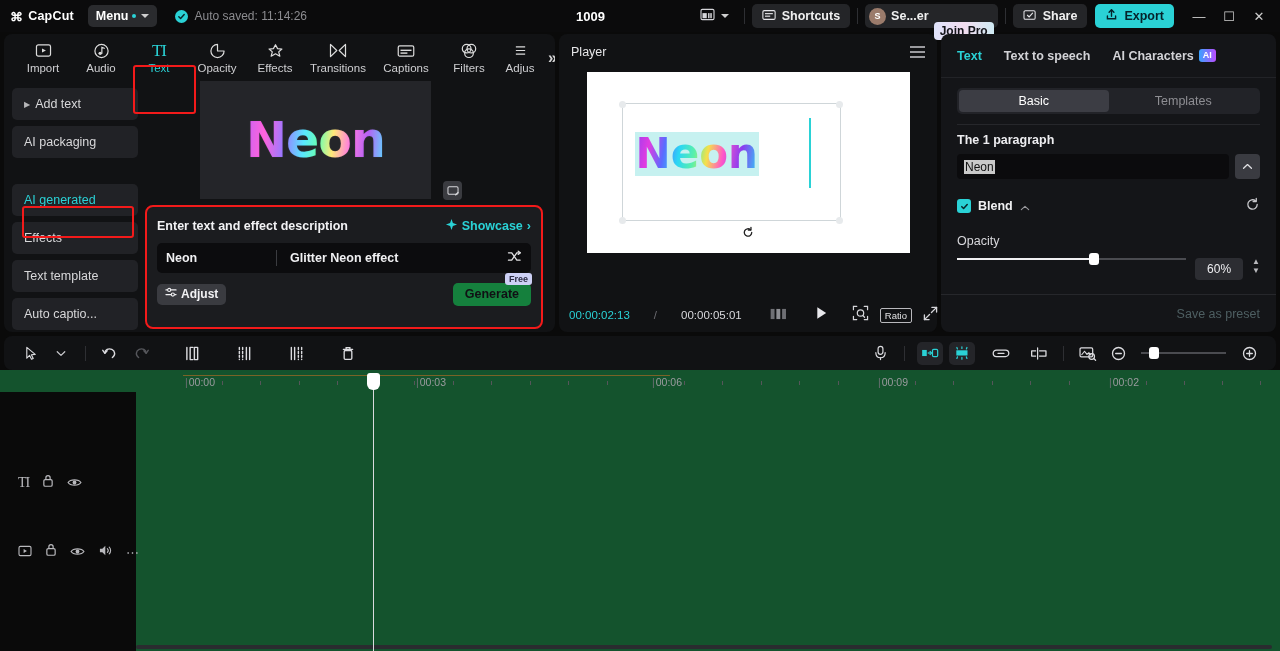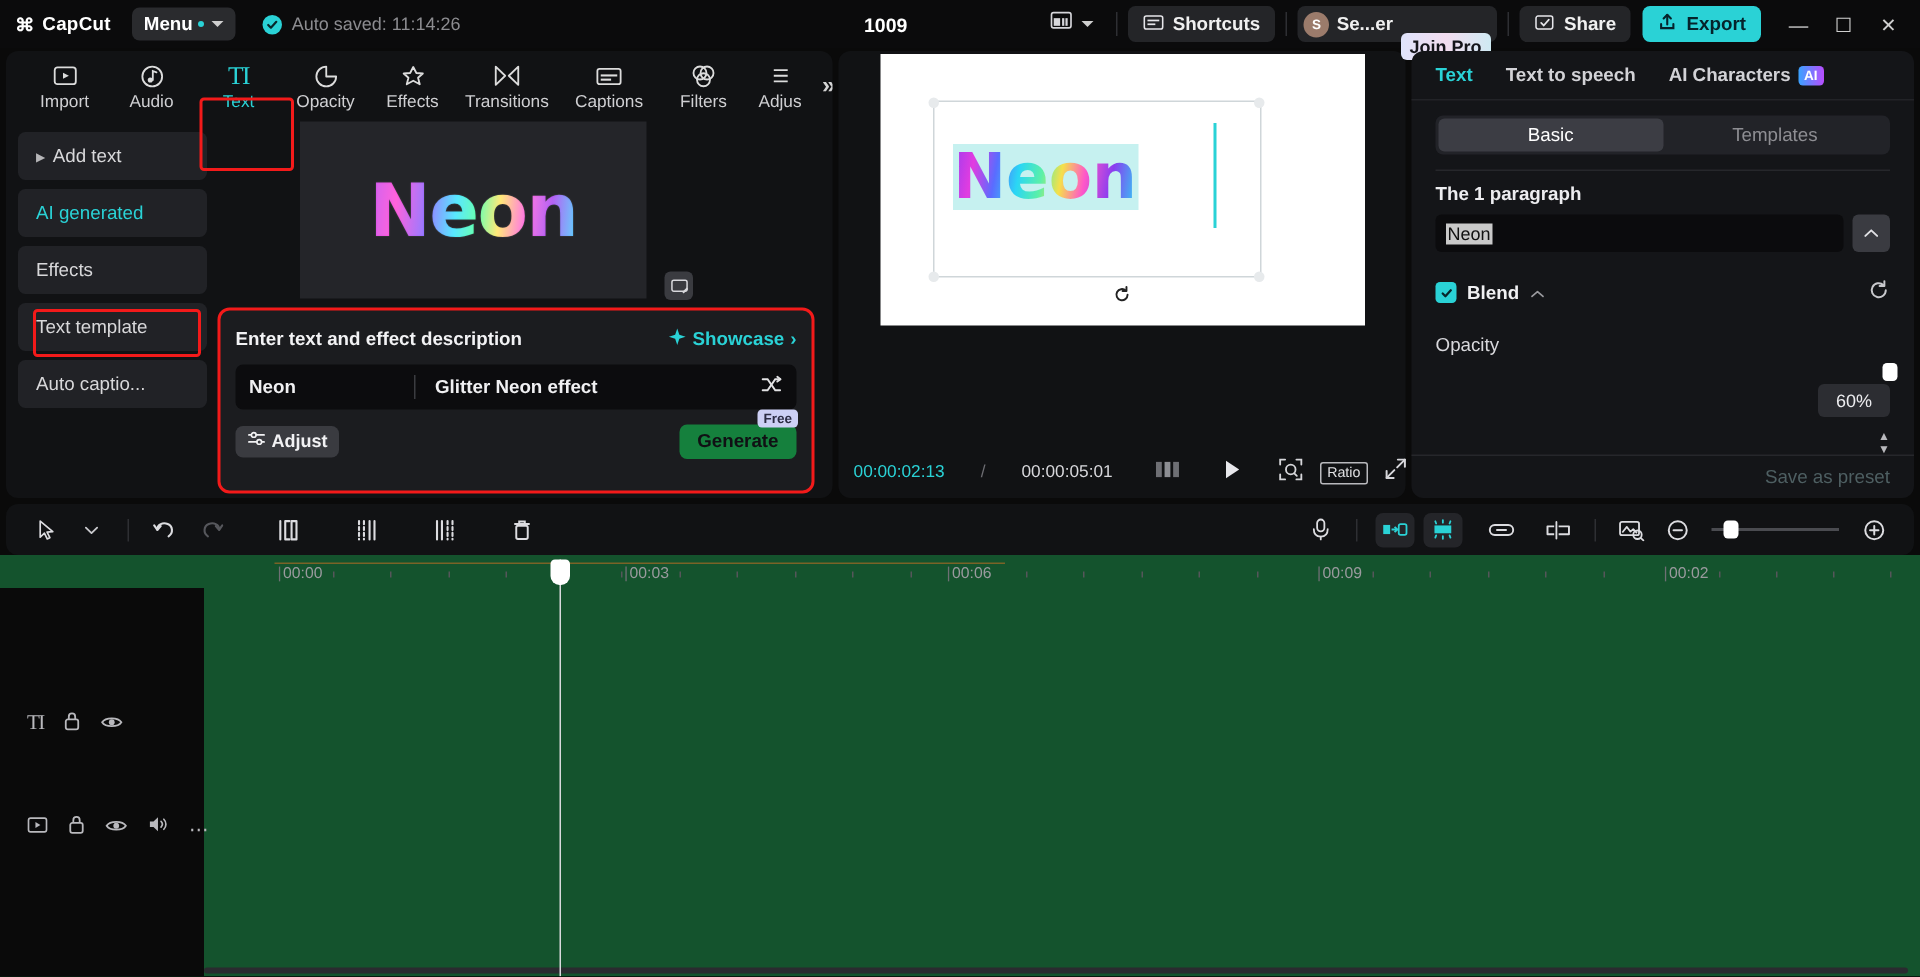--- a/index.html
+++ b/index.html
@@ -68,21 +68,21 @@
     border:2.5px solid #f31a1a; border-radius:3px; pointer-events:none; z-index:20;
   }
   .chev-more { margin-left:6px; color:#d4d4d4; font-size:16px; font-weight:700;}
 
   .lp-body { display:flex; height:252px; }
   .lp-side { width:134px; padding:6px 0 0 8px; display:flex; flex-direction:column; gap:6px; }
   .side-item {
     height:32px; background:#212226; border-radius:5px; display:flex; align-items:center;
     padding:0 12px; font-size:12.5px; color:#d8d8da; gap:5px;
   }
-  .side-item.active { color:#2ad2d6; background:#212226; }
+  .side-item.active { color:#2ad2d6; background:#212226;margin-top:20px; }
   .side-caret { font-size:8px; color:#b6b6b8; }
   .side-highlight {
     position:absolute; left:18px; top:172px; width:112px; height:32px;
     border:2.5px solid #f31a1a; border-radius:3px; pointer-events:none; z-index:20;
   }
 
   .lp-preview { flex:1; position:relative; }
   .neon-thumb {
     position:absolute; left:62px; top:-1px; width:231px; height:118px; background:#242529;
     display:flex; align-items:center; justify-content:center;
@@ -174,21 +174,21 @@
   .rp-label { font-size:12.5px; font-weight:700; color:#ededf0; }
   .para-row { display:flex; gap:6px; margin-top:7px; }
   .para-input { flex:1; height:25px; background:#0b0b0d; border-radius:4px; display:flex; align-items:center; padding:0 7px; }
   .sel-text { background:#c9c9c9; color:#111; font-size:12px; padding:0 1px;}
   .collapse-btn { width:25px; height:25px; background:#3a3b41; border-radius:4px; display:flex; align-items:center; justify-content:center; }
   .blend-row { display:flex; align-items:center; gap:7px; margin-top:18px; }
   .cbox { width:14px;height:14px;border-radius:3px;background:#2ad2d6;display:flex;align-items:center;justify-content:center;}
   .blend-name { font-size:12.5px; font-weight:700; color:#f0f0f2; }
   .reset-ico { margin-left:auto; color:#c8c8cc; font-size:14px; }
   .opacity-label { font-size:12.5px; color:#d8d8dc; margin-top:19px; }
-  .op-row { display:flex; align-items:flex-end; gap:9px; margin-top:10px;flex-direction:column; }
+  .op-row { display:flex; align-items:flex-start; gap:9px; margin-top:10px; }
   .slider { flex:1; height:2px; background:#4a4b50; position:relative; }
   .slider .fill { position:absolute; left:0; top:0; height:2px; width:60%; background:#f0f0f2; }
   .slider .knob { position:absolute; left:60%; top:-5px; margin-left:-5px; width:10px;height:12px;background:#fff;border-radius:3px;}
   .op-val { width:48px; height:22px; background:#2c2d32; border-radius:4px; display:flex; align-items:center; justify-content:center; font-size:12px; color:#ededf0;}
   .spin { display:flex; flex-direction:column; gap:2px; color:#b9b9bd; font-size:8px; line-height:7px;}
   .rp-foot { height:38px; border-top:1px solid #26272b; display:flex; align-items:center; justify-content:flex-end; padding:0 16px; }
   .save-preset { font-size:12.5px; color:#4e5f62; }
 
   
   .tl-toolbar { height:34px; background:#111214; border-radius:8px; margin:4px 4px 0 4px; display:flex; align-items:center; padding:0 12px; }
@@ -384,20 +384,23 @@
         <div class="chev-more">»</div>
       </div>
       <div class="tab-highlight"></div>
 
       <div class="lp-body">
         <div class="lp-side">
           <div class="side-item">
             <span class="side-caret">▶</span>
             <span>Add text</span>
           </div>
+          <div class="side-item">
+            <span>AI packaging</span>
+          </div>
           <div class="side-item active">
             <span>AI generated</span>
           </div>
           <div class="side-item">
             <span>Effects</span>
           </div>
           <div class="side-item">
             <span>Text template</span>
           </div>
           <div class="side-item">
@@ -457,20 +460,28 @@
           <span>Adjust</span>
         </div>
         <div class="gen-wrap">
           <div class="free-badge">Free</div>
           <div class="gen-btn">Generate</div>
         </div>
       </div>
     </div>
 
     <div class="player">
+      <div class="player-head">
+        <div class="player-title">Player</div>
+        <div class="hamburger">
+            <i></i>
+            <i></i>
+            <i></i>
+          </div>
+      </div>
       <div class="stage">
         <div class="canvas">
           <div class="sel-box">
             <span class="handle h-tl"></span>
             <span class="handle h-tr"></span>
             <span class="handle h-bl"></span>
             <span class="handle h-br"></span>
           </div>
           <div class="canvas-text"><span>Neon</span></div>
           <div class="text-caret"></div>
@@ -697,21 +708,21 @@
           </svg>
       </div>
     </div>
   </div>
 
   <div class="tl-area">
     <div class="ruler">
       <div class="orange-line"></div>
       <div class="maj" style="left:185px">00:00</div>
       <div class="maj" style="left:416px">00:03</div>
-      <div class="maj" style="left:631px">00:06</div>
+      <div class="maj" style="left:652px">00:06</div>
       <div class="maj" style="left:878px">00:09</div>
       <div class="maj" style="left:1109px">00:02</div>
       <span class="tick" style="left:222px"></span>
         <span class="tick" style="left:260px"></span>
       <span class="tick" style="left:299px"></span>
         <span class="tick" style="left:337px"></span>
       <span class="tick" style="left:376px"></span>
         <span class="tick" style="left:414px"></span>
       <span class="tick" style="left:453px"></span>
         <span class="tick" style="left:491px"></span>

